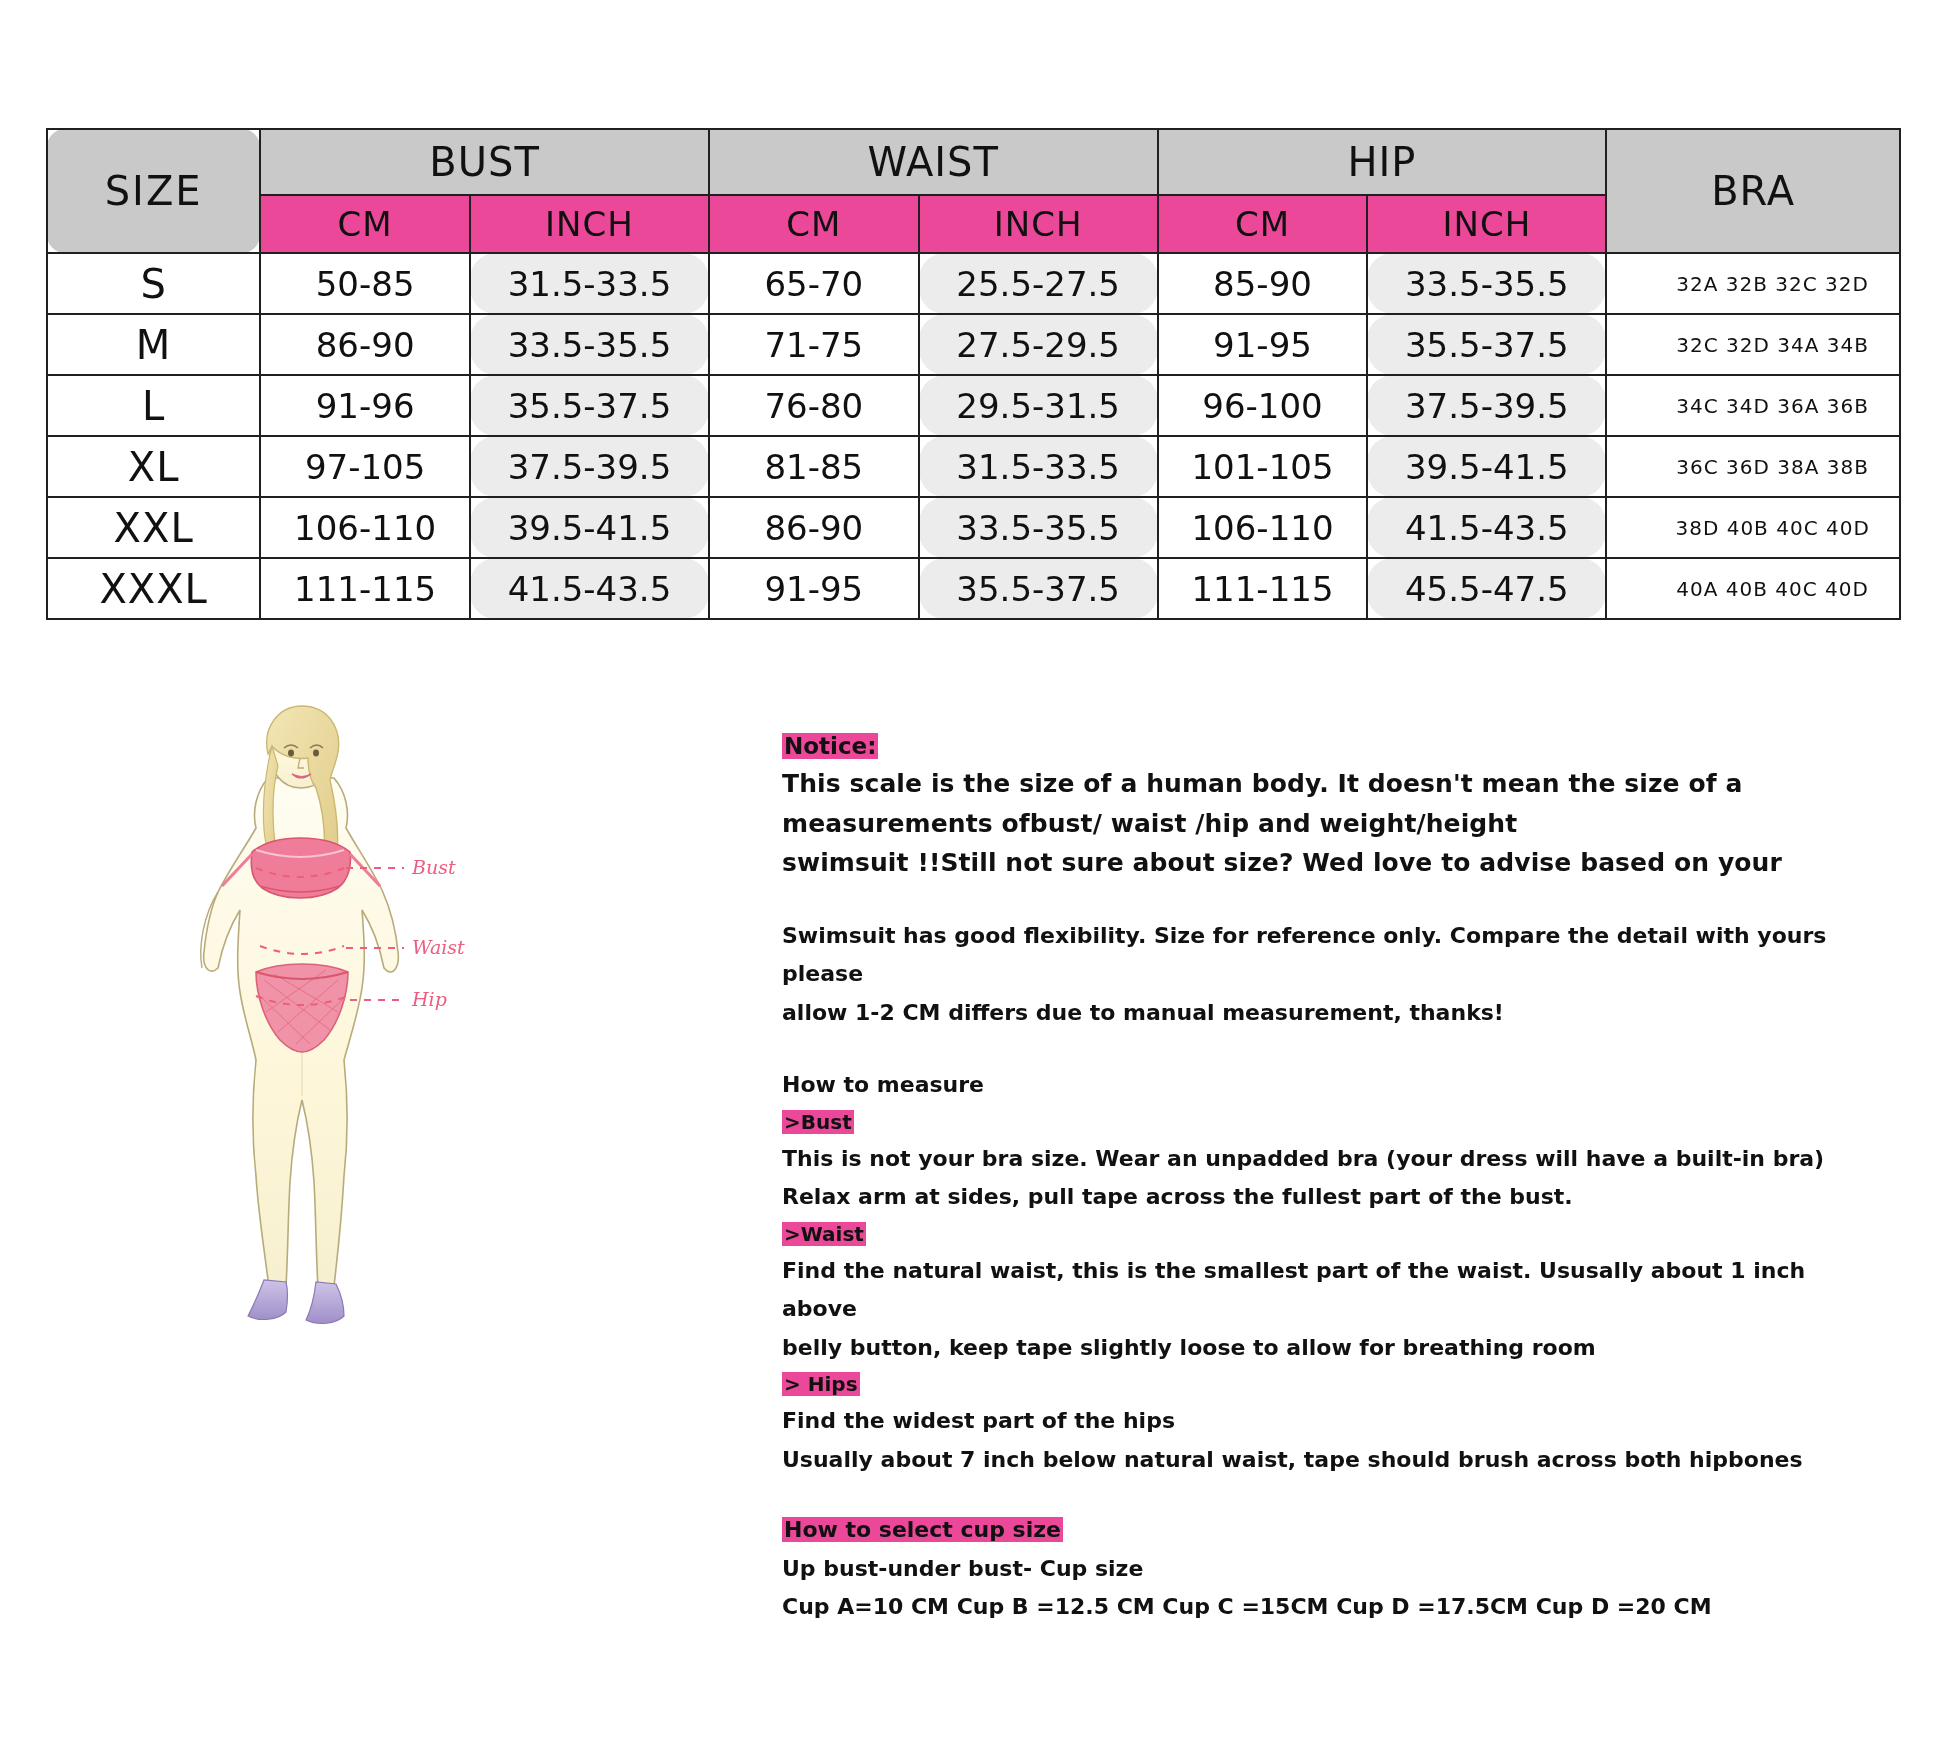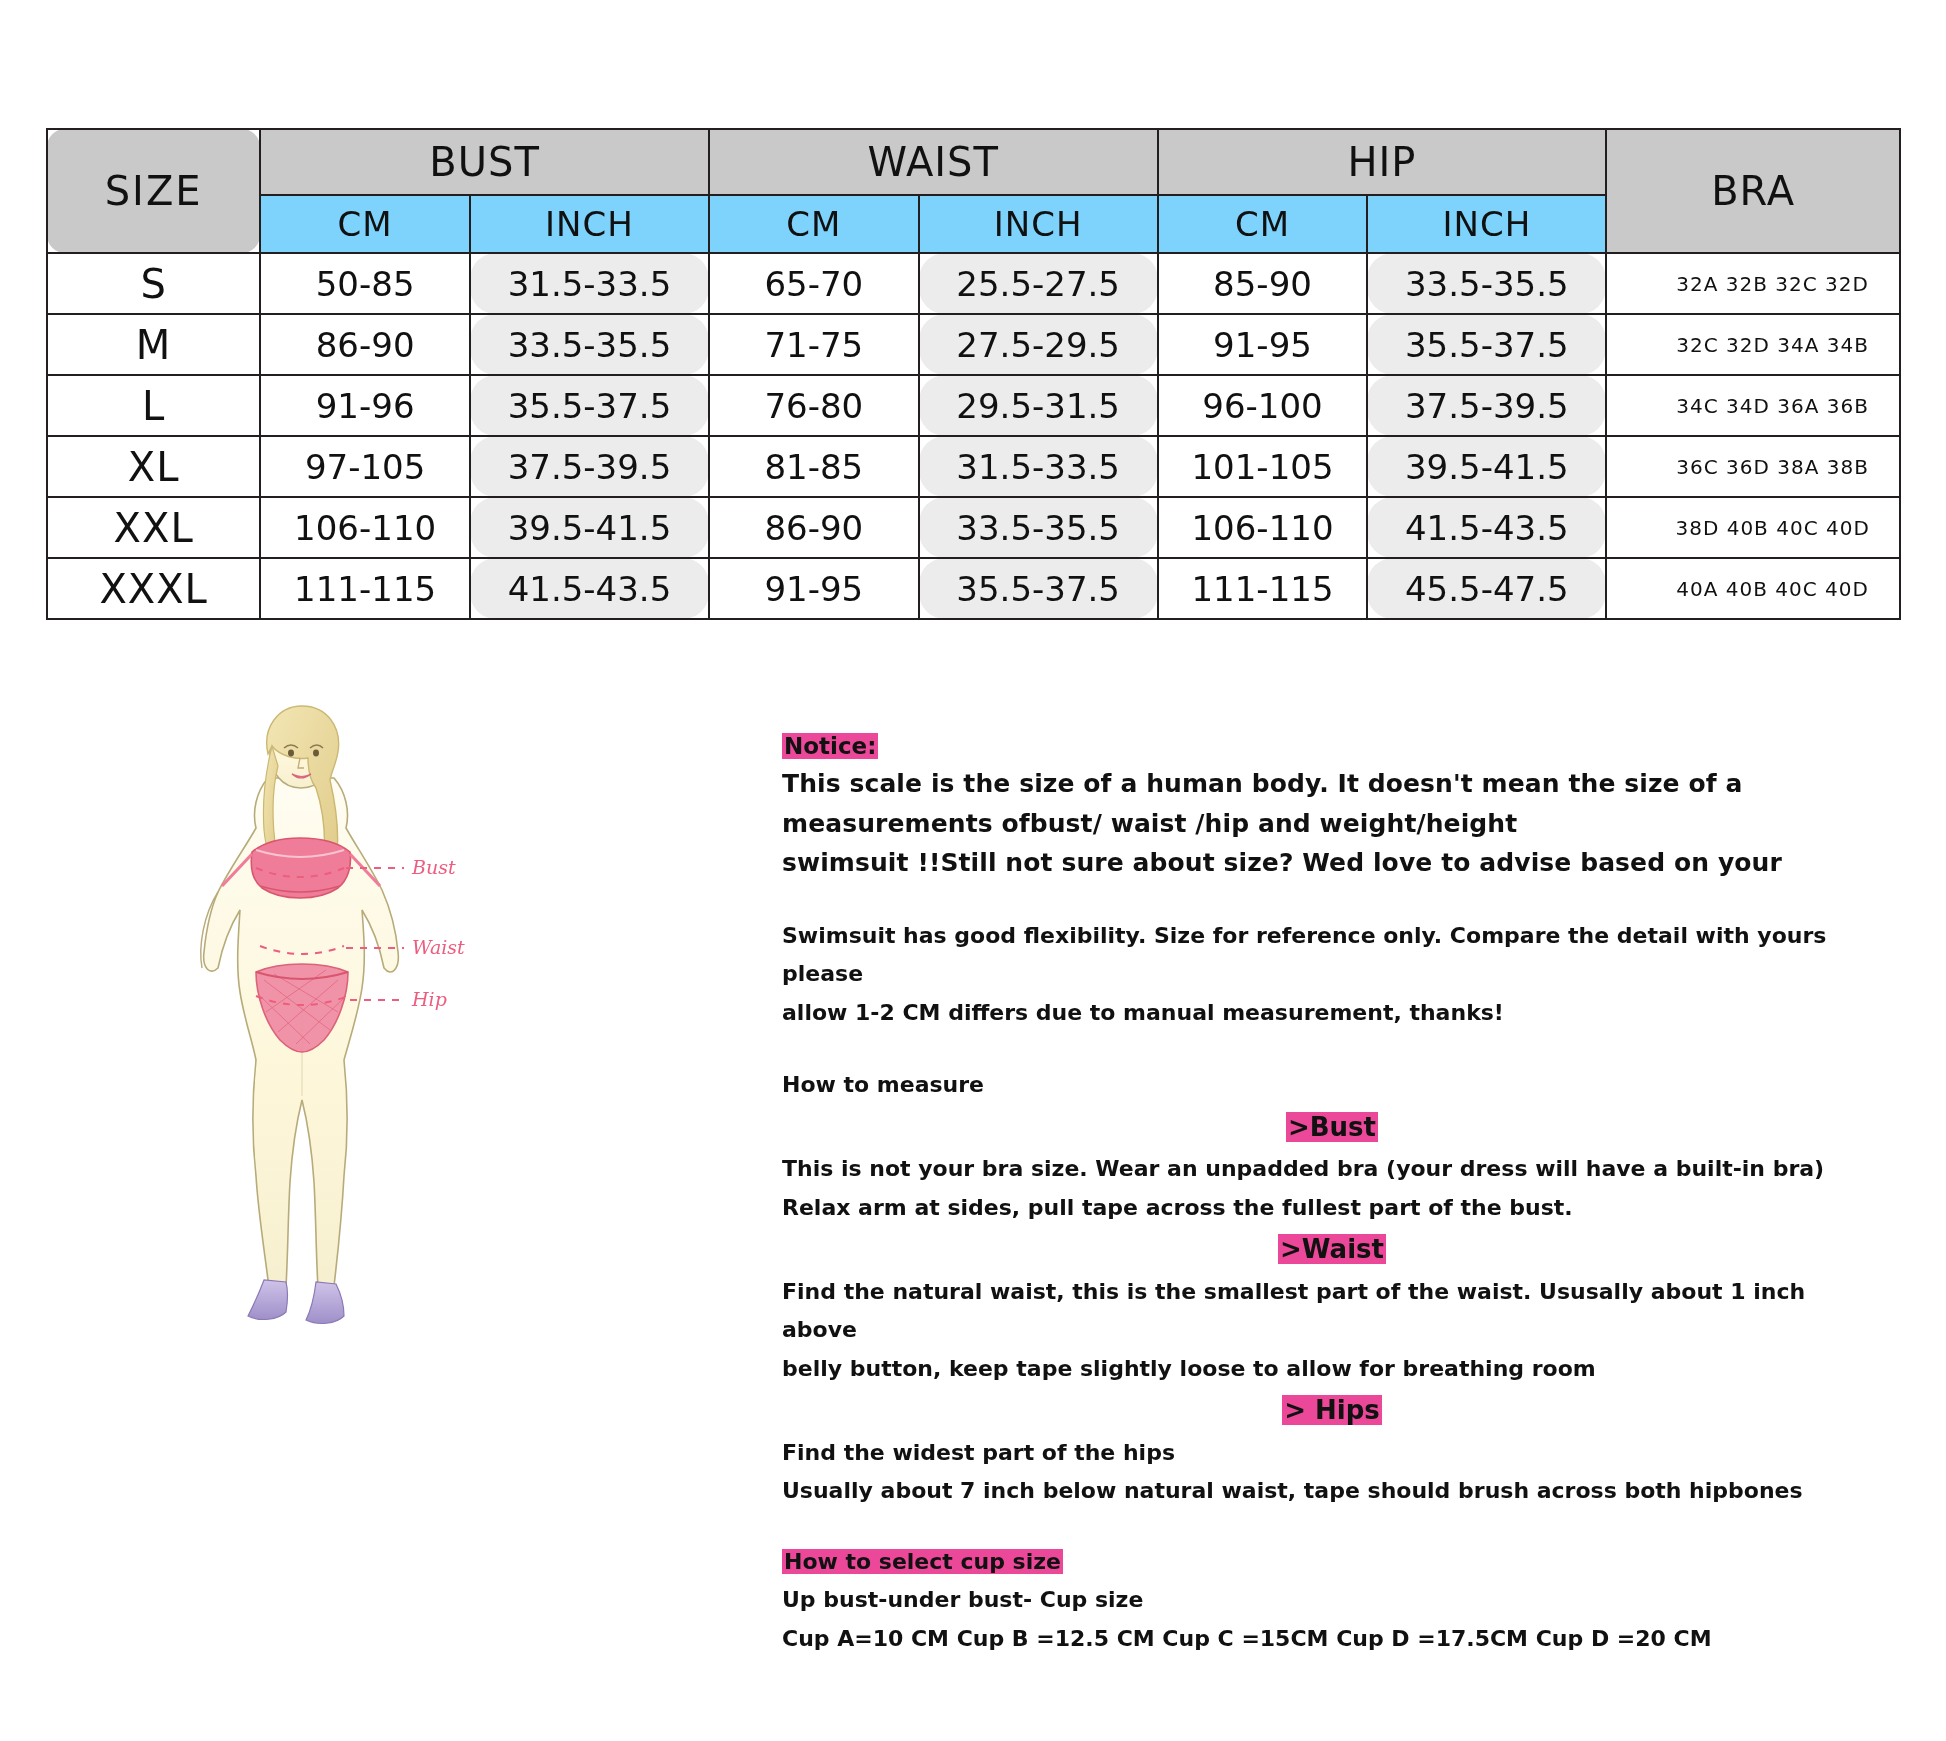--- a/index.html
+++ b/index.html
@@ -35,21 +35,21 @@
     font-weight: normal;
     font-family: "DejaVu Sans", sans-serif;
   }
   .hdr-group {
     background: #c9c9c9;
     font-size: 40px;
     height: 62px;
     letter-spacing: 1px;
   }
   .hdr-sub {
-    background: #7dd3fc;
+    background: #ec4899;
     font-size: 34px;
     height: 54px;
     letter-spacing: 1px;
   }
   .hdr-size {
     background: #c9c9c9;
     font-size: 40px;
     letter-spacing: 2px;
     border-radius: 18px;
   }
@@ -133,23 +133,22 @@
     line-height: 1.75;
     margin-bottom: 34px;
   }
   .howto-head {
     font-weight: bold;
     font-size: 22px;
     line-height: 1.75;
   }
   .sub-head {
     font-weight: bold;
-    font-size: 26px;
+    font-size: 20px;
     line-height: 1.75;
-    text-align: center;
   }
   .sub-head .hl { }
   .line {
     font-weight: bold;
     font-size: 22px;
     line-height: 1.75;
   }
   .cup-block {
     margin-top: 32px;
   }

